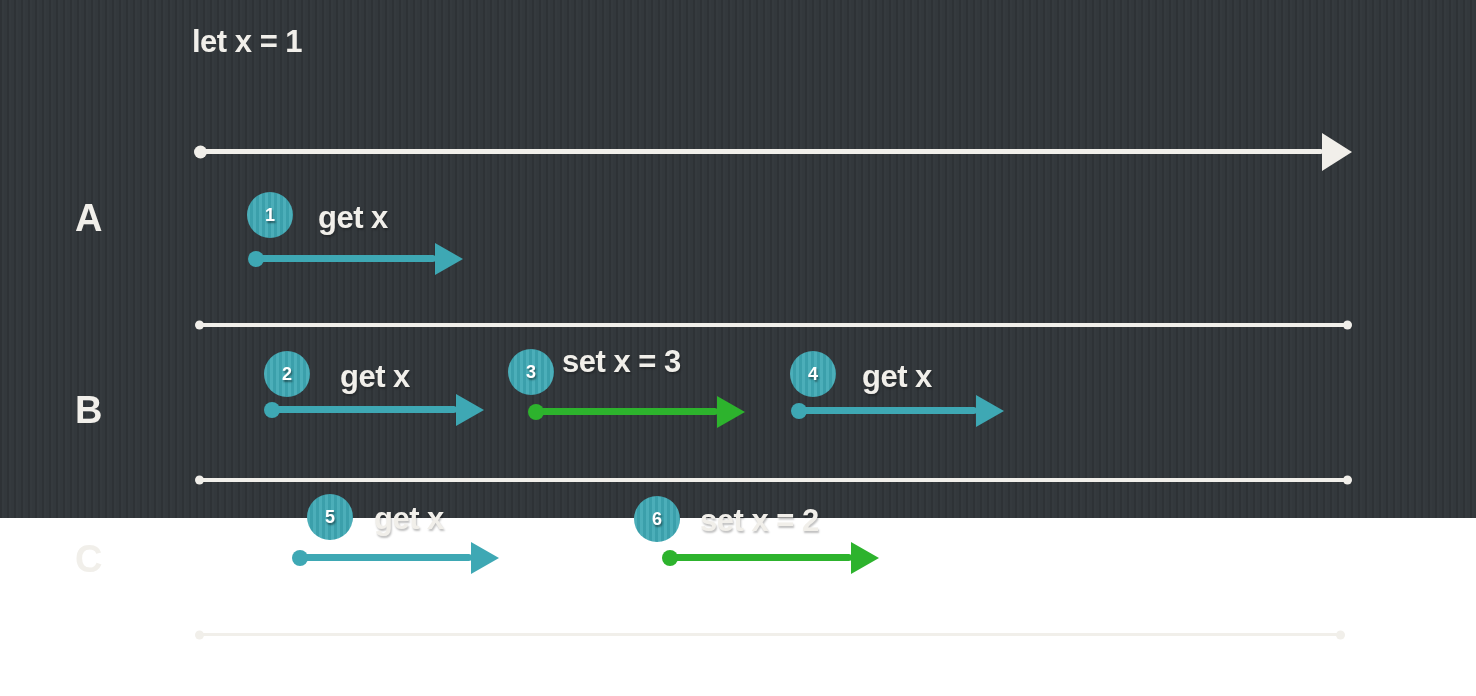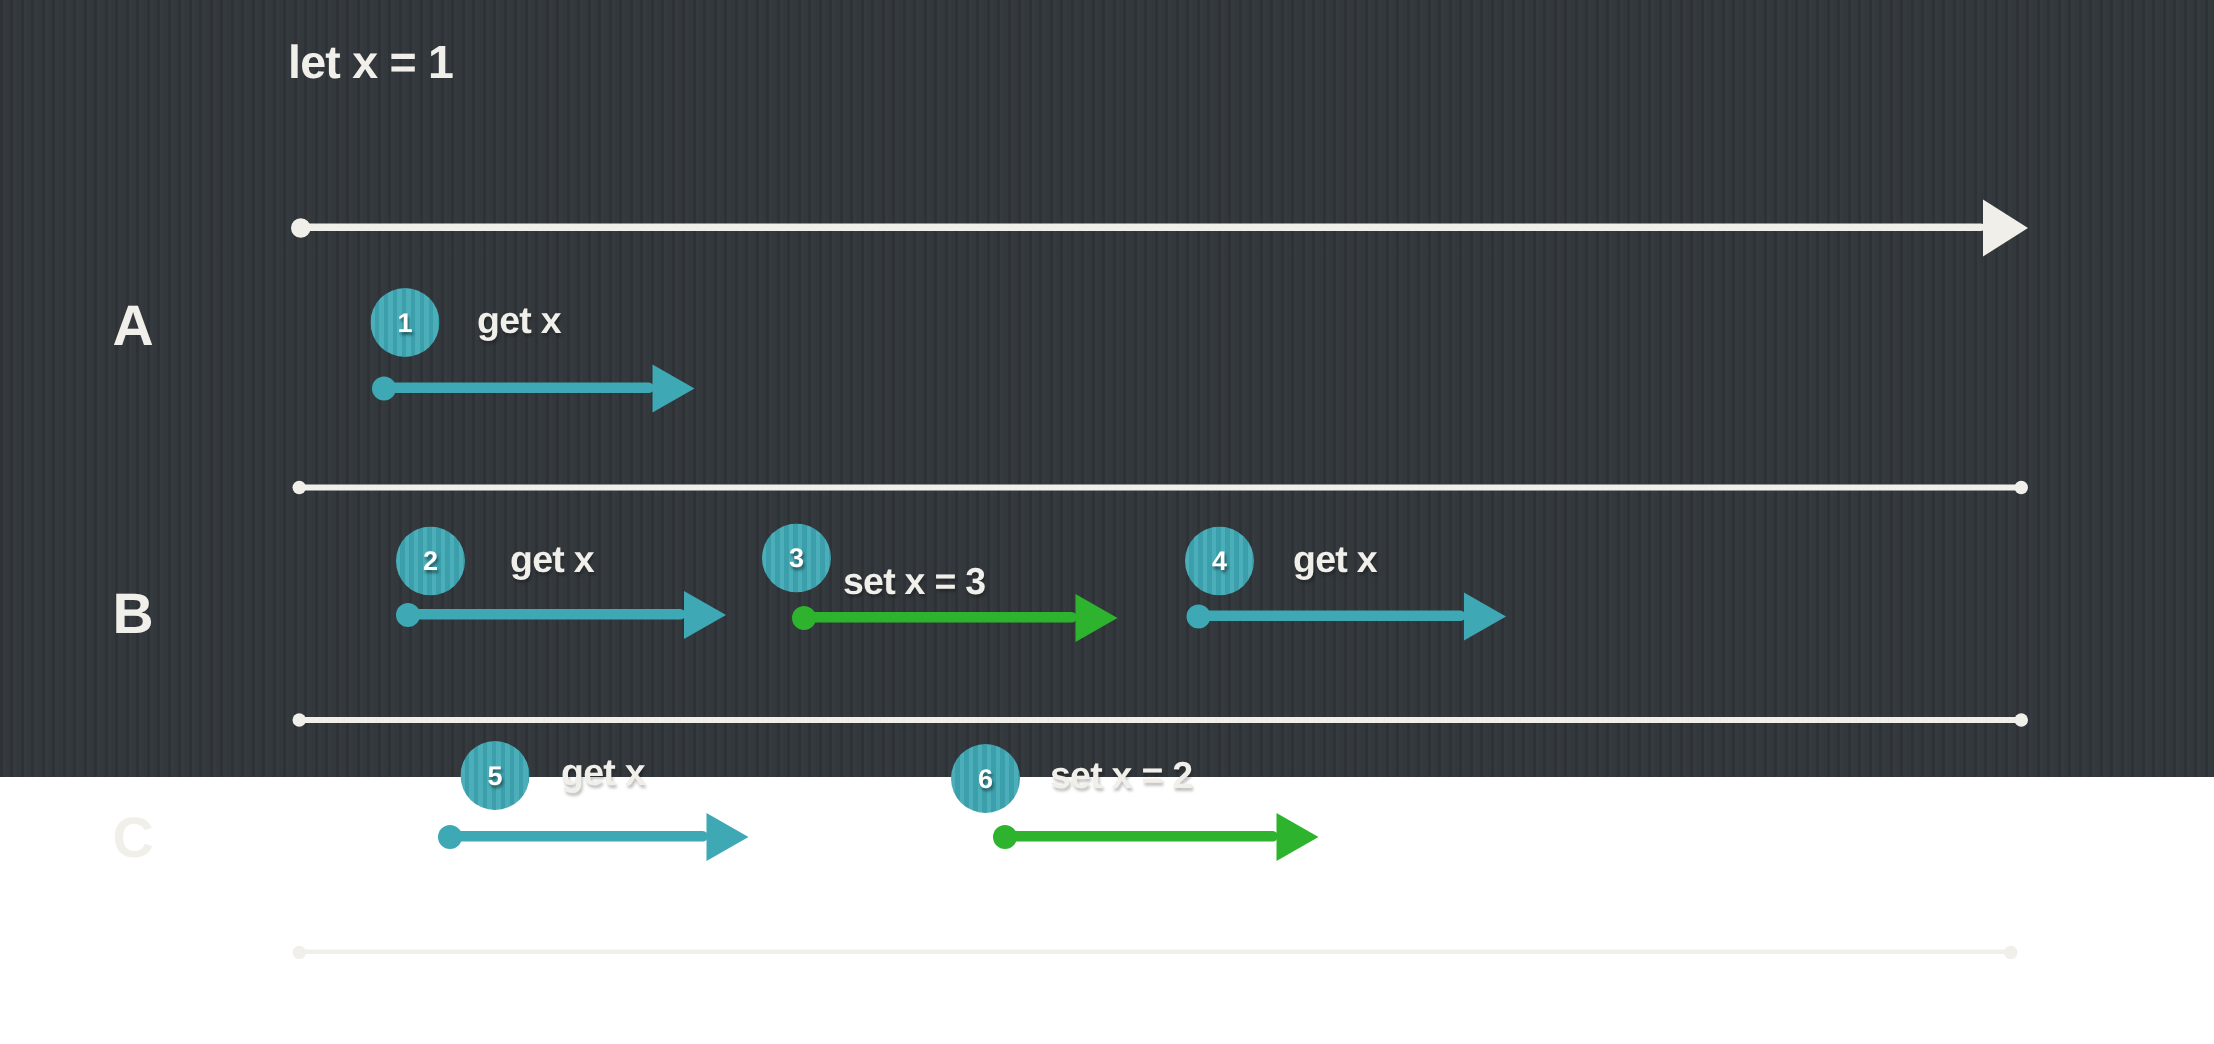--- a/index.html
+++ b/index.html
@@ -84,21 +84,21 @@
     background-image: repeating-linear-gradient(90deg,
       rgba(255,255,255,0.07) 0px, rgba(255,255,255,0.07) 3px,
       rgba(0,0,0,0.05) 3px, rgba(0,0,0,0.05) 6px);
     color: #ffffff;
     display: flex; align-items: center; justify-content: center;
     font-size: 18px; font-weight: bold;
     text-shadow: 1px 2px 2px rgba(0,0,0,0.45);
   }
   .op-label {
     position: absolute;
-    font-size: 25px; font-weight: bold; color: var(--white);
+    font-size: 31px; font-weight: bold; color: var(--white);
     letter-spacing: -0.5px;
     text-shadow: 1px 2px 2px rgba(0,0,0,0.25);
   }
 </style>
 </head>
 <body>
 
 <div class="stage">
 
   <div class="title">let x = 1</div>
@@ -117,21 +117,21 @@
   <div class="row-label" style="left:75px; top:389px;">B</div>
   <div class="badge" style="left:264px; top:351px;">
     <span>2</span>
   </div>
   <div class="op-label" style="left:340px; top:359px;">get x</div>
   <div class="arrow get" style="left:268px; top:406px; width:189px;"></div>
 
   <div class="badge" style="left:508px; top:349px;">
     <span>3</span>
   </div>
-  <div class="op-label" style="left:562px; top:374px;">set x = 3</div>
+  <div class="op-label" style="left:562px; top:344px;">set x = 3</div>
   <div class="arrow set" style="left:532px; top:408px; width:186px;"></div>
 
   <div class="badge" style="left:790px; top:351px;">
     <span>4</span>
   </div>
   <div class="op-label" style="left:862px; top:359px;">get x</div>
   <div class="arrow get" style="left:795px; top:407px; width:182px;"></div>
 
   <div class="hline" style="left:197px; top:478px; width:1153px;"></div>
 

